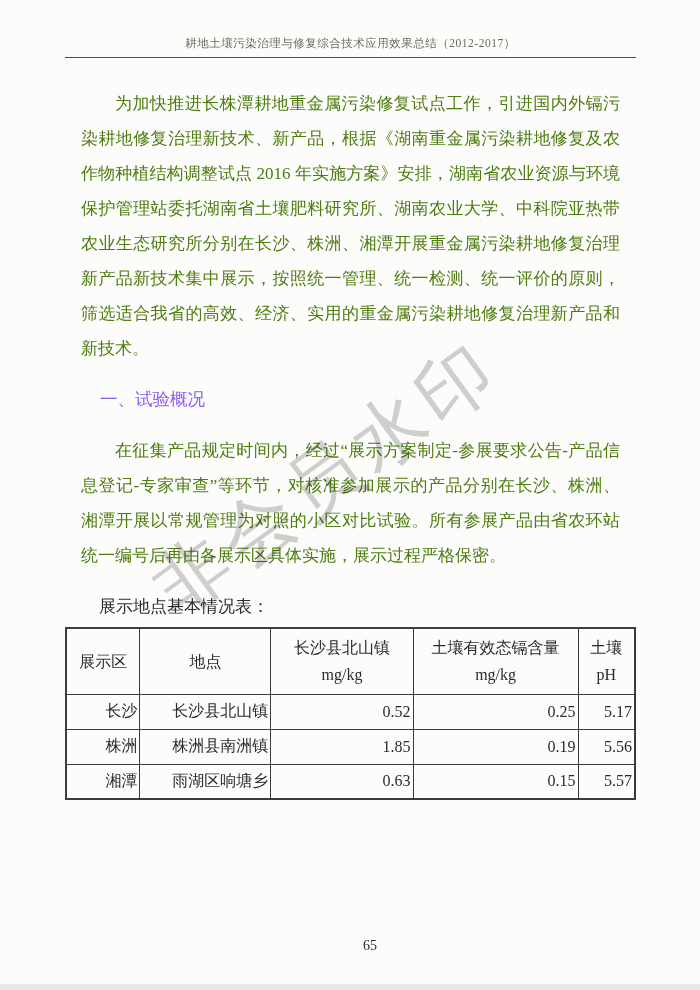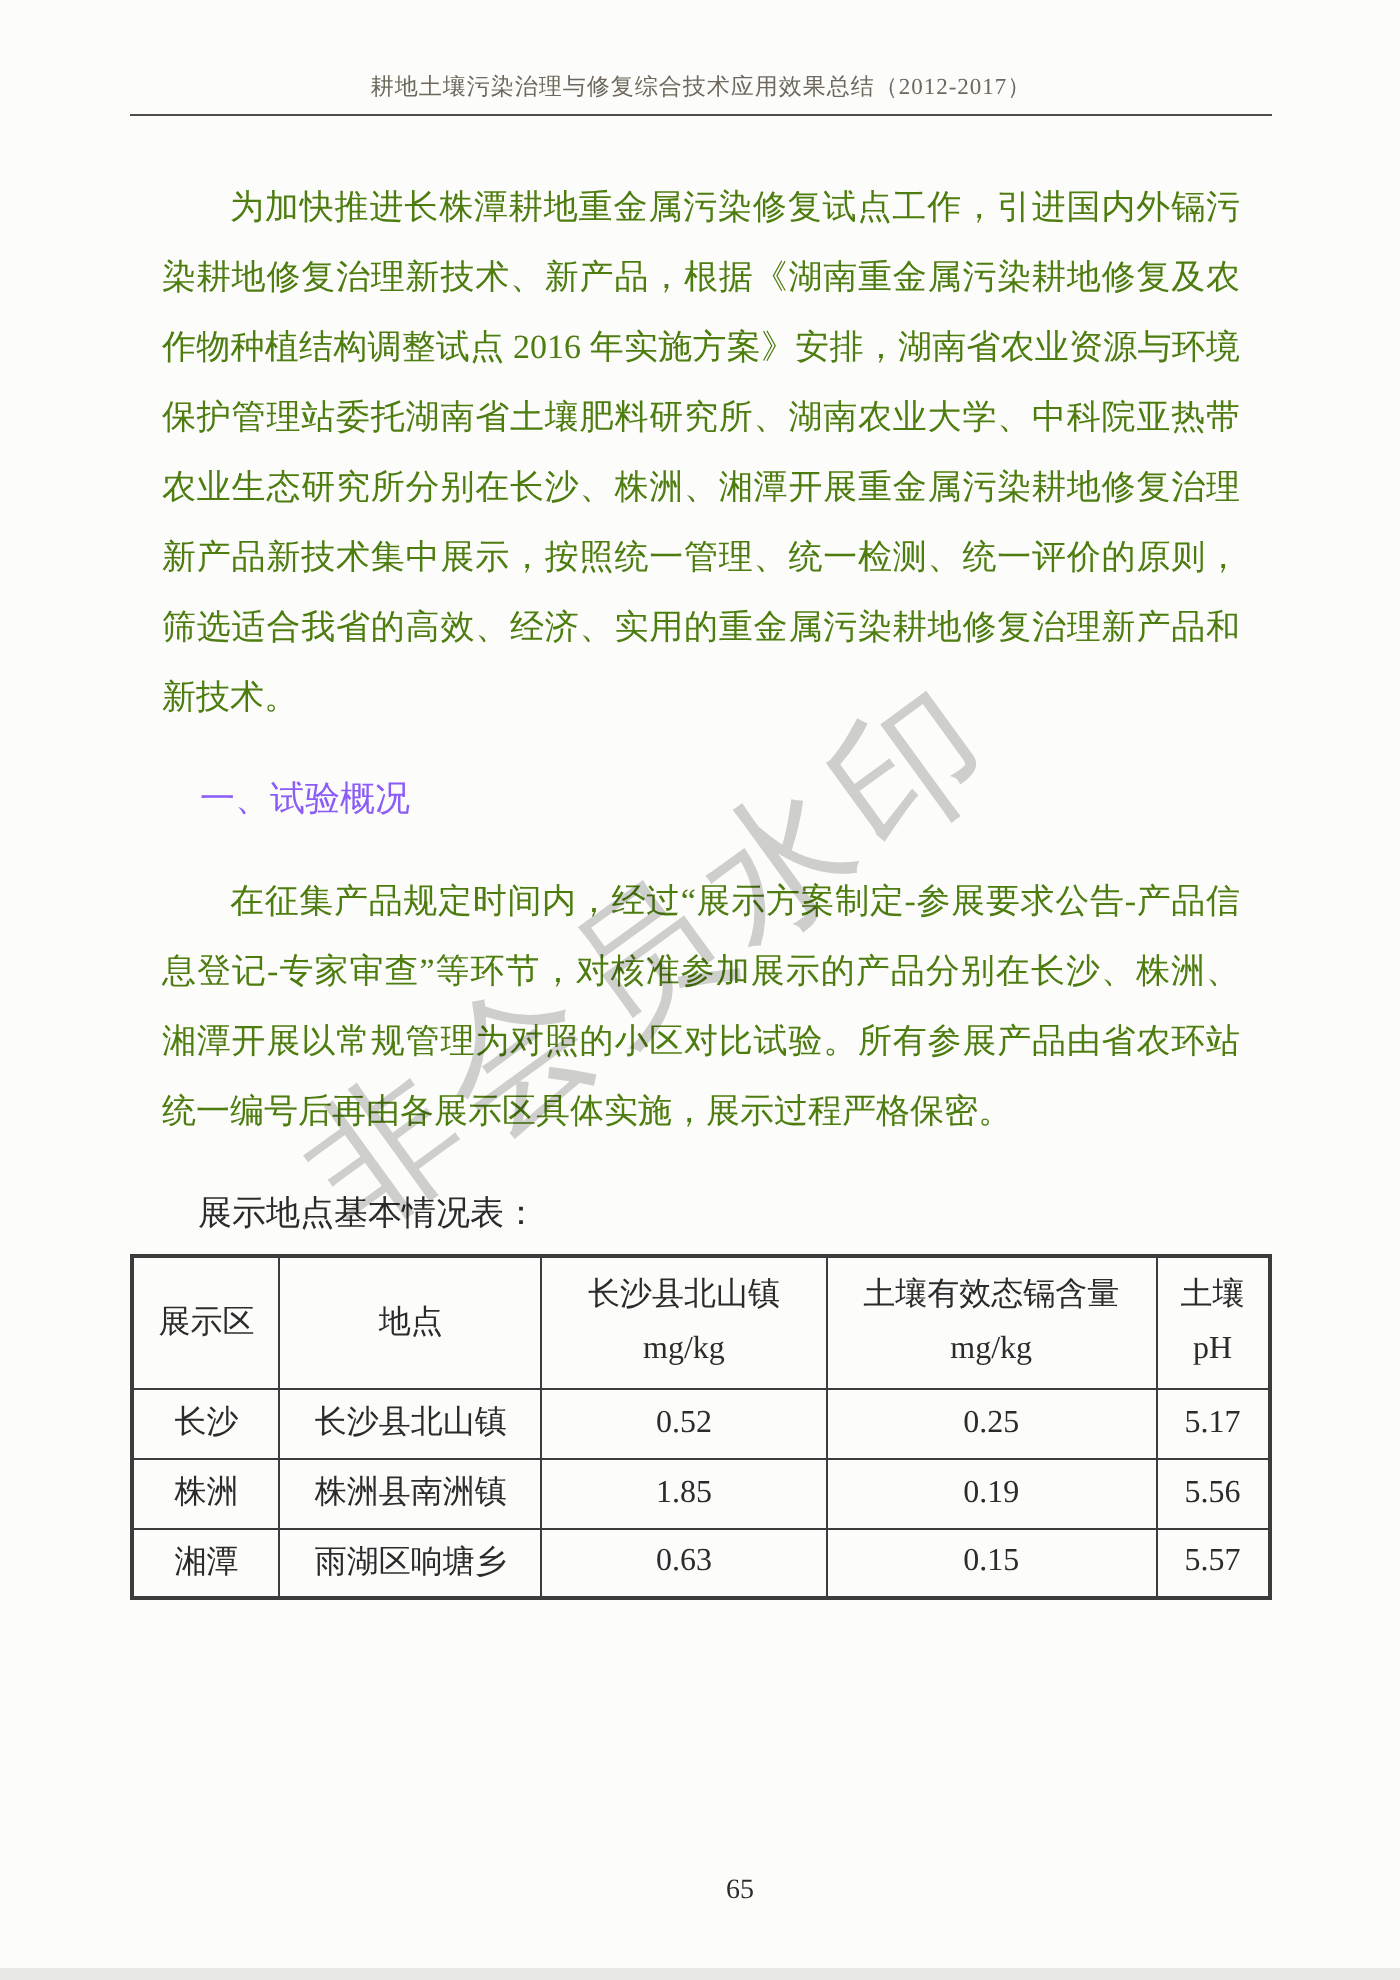--- a/index.html
+++ b/index.html
@@ -73,21 +73,21 @@
     text-align: center;
     vertical-align: middle;
     font-weight: normal;
     font-size: 16px;
     color: #2b2b2b;
     padding: 0 2px;
     box-sizing: border-box;
   }
   .site-table { border: 2px solid #3c3c3c; }
   .site-table thead th { height: 66px; line-height: 27px; }
-  .site-table tbody td { height: 35px; }
+  .site-table tbody td { height: 35px; text-align: right; }
   .col-zone  { width: 13%; }
   .col-place { width: 23%; }
   .col-total { width: 25%; }
   .col-avail { width: 29%; }
   .col-ph    { width: 10%; }
   .h-line1, .h-line2 { display: block; }
   .h-line2:empty { display: none; }
   .after-table { margin-top: 11px; }
   
   .page-number {

